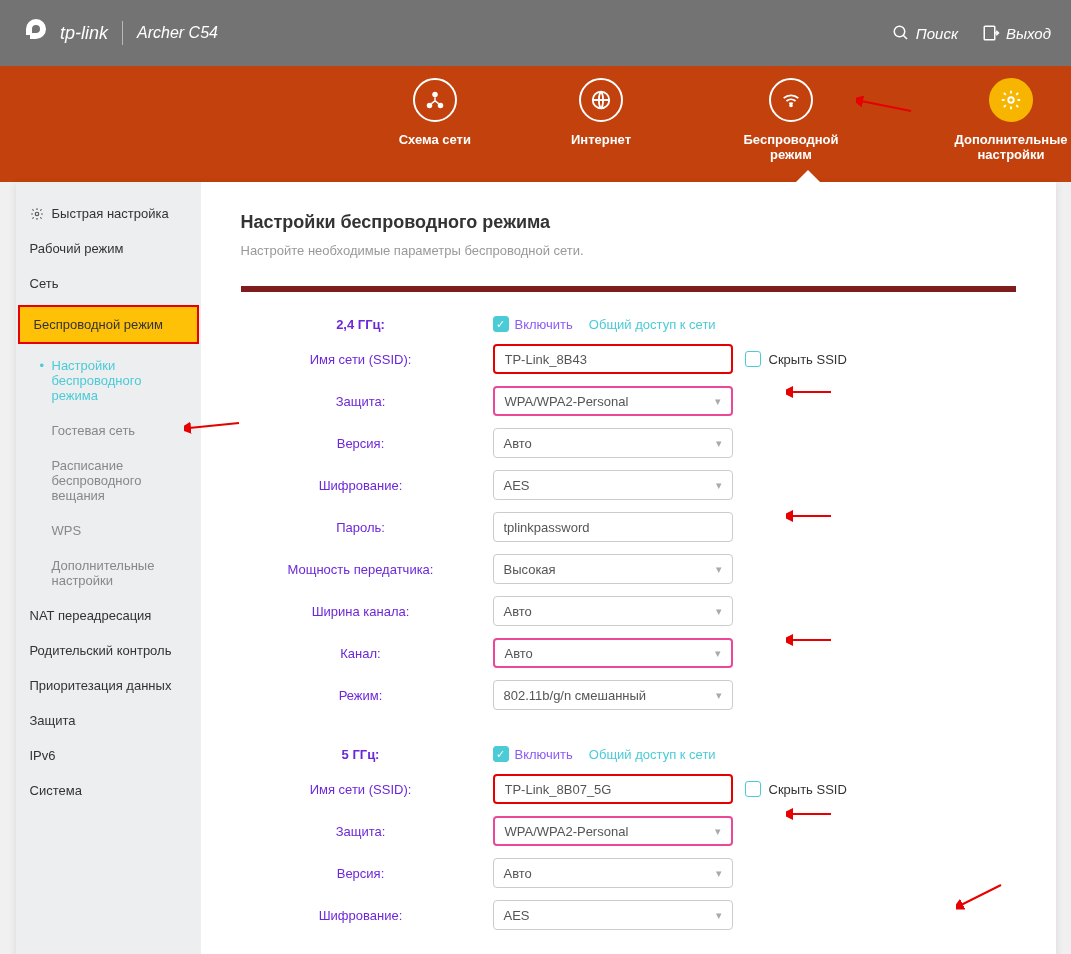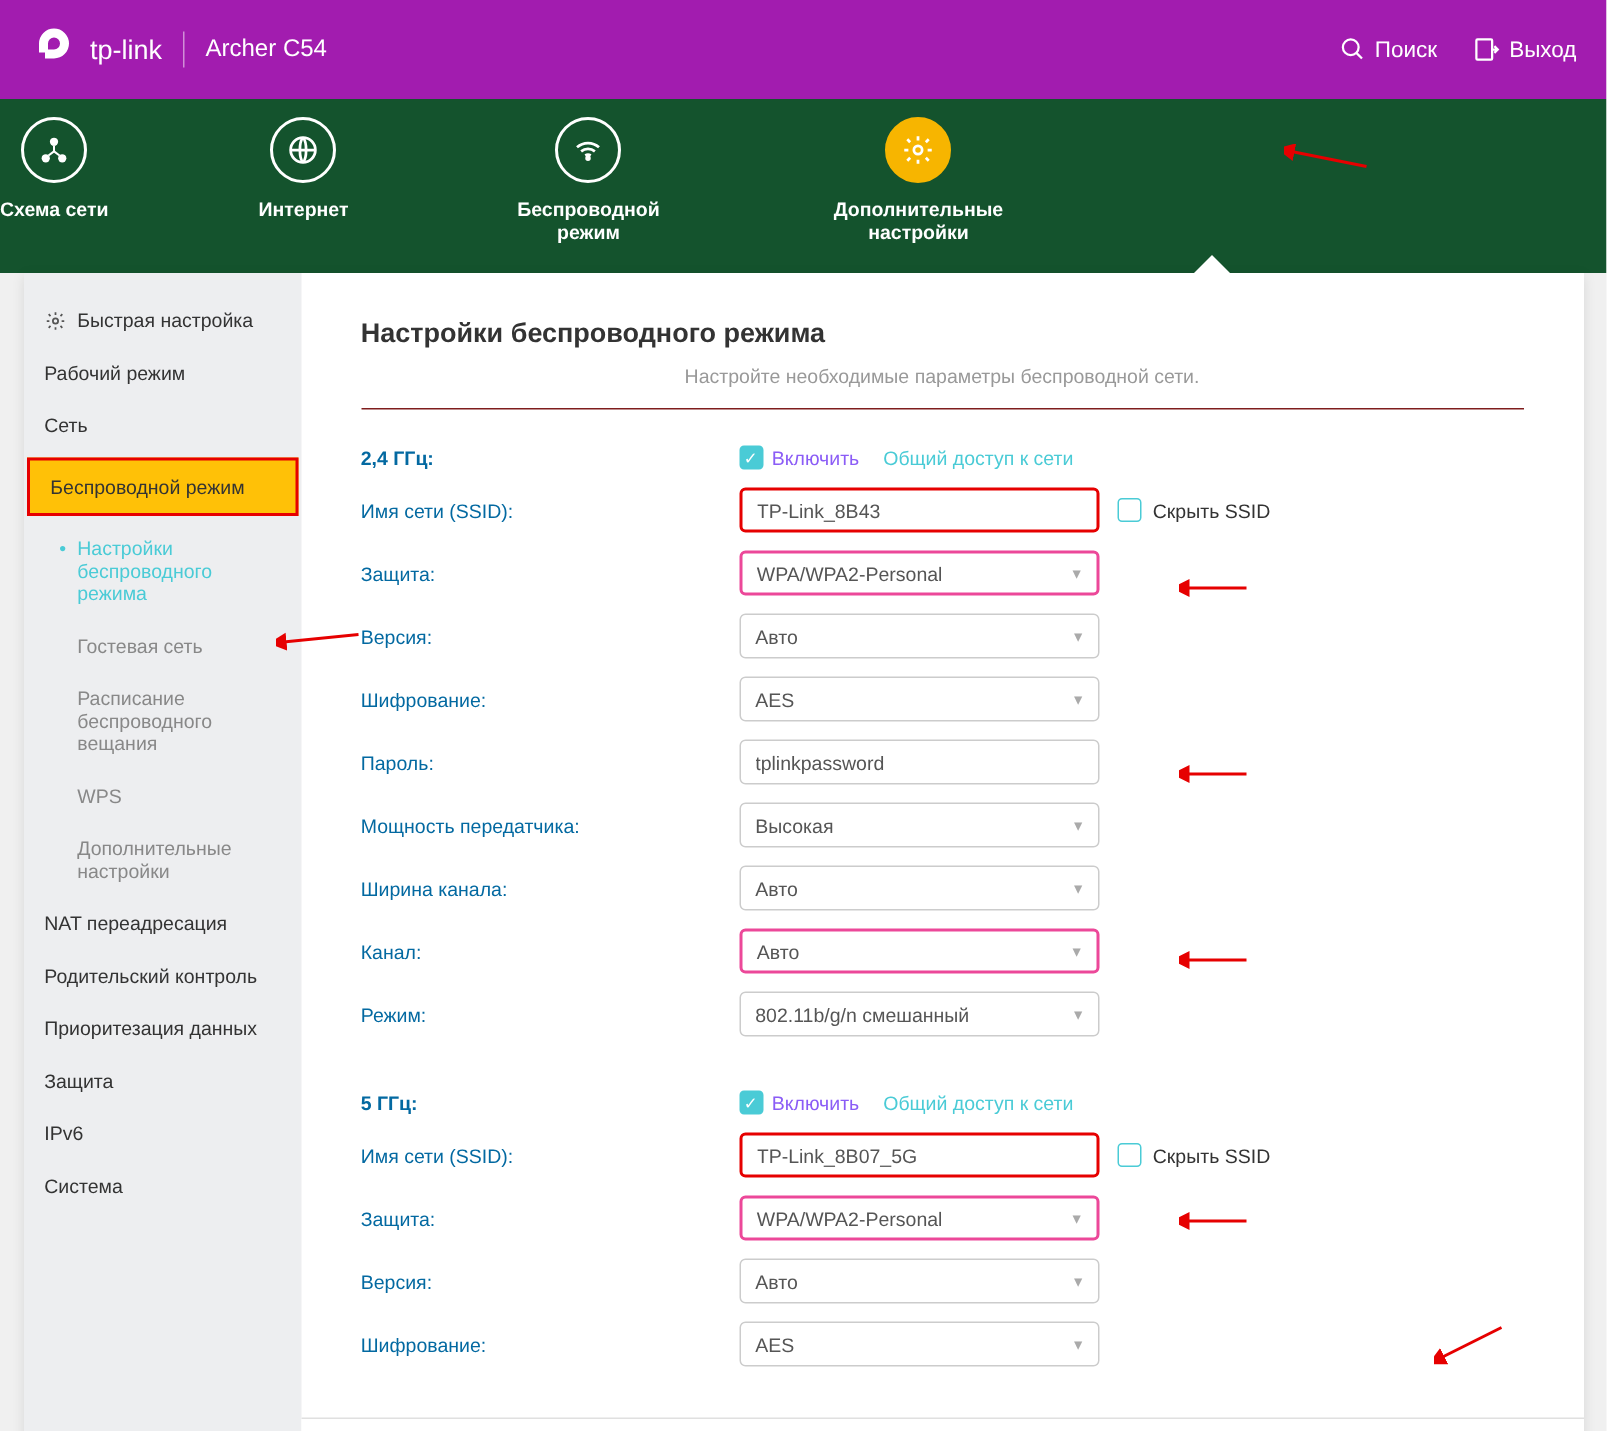--- a/index.html
+++ b/index.html
@@ -1,50 +1,50 @@
 <!DOCTYPE html>
 <html><head>
   <meta charset="utf-8">
   <style>
     * { margin: 0; padding: 0; box-sizing: border-box; font-family: Arial, sans-serif; }
     body { background: #f0f0f0; width: 1071px; }
     
-    .header { background: #a21caf; height: 66px; display: flex; align-items: center; padding: 0 20px; color: #fff; }
+    .header { background: #737373; height: 66px; display: flex; align-items: center; padding: 0 20px; color: #fff; font-style: italic; }
     .logo { display: flex; align-items: center; gap: 8px; }
     .logo-icon { width: 32px; height: 32px; }
     .logo-text { font-size: 18px; font-weight: 300; }
     .divider { width: 1px; height: 24px; background: rgba(255,255,255,0.5); margin: 0 14px; }
     .model { font-size: 16px; font-weight: 400; }
     .header-right { margin-left: auto; display: flex; gap: 24px; align-items: center; }
     .header-link { display: flex; align-items: center; gap: 6px; color: #fff; font-size: 15px; cursor: pointer; }
     
-    .tabs-bar { background: #14532d; padding: 12px 0 20px; display: flex; justify-content: flex-start; gap: 100px; }
+    .tabs-bar { background: #c2410c; padding: 12px 0 20px; display: flex; justify-content: flex-end; gap: 100px; }
     .tab { display: flex; flex-direction: column; align-items: center; gap: 10px; color: #fff; cursor: pointer; text-align: center; }
     .tab-icon { width: 44px; height: 44px; border: 2px solid #fff; border-radius: 50%; display: flex; align-items: center; justify-content: center; }
     .tab.active .tab-icon { background: #f7b500; border-color: #f7b500; }
     .tab-label { font-size: 13px; max-width: 120px; font-weight: bold; }
     
     .content-wrap { display: flex; max-width: 1040px; margin: 0 auto; background: #fff; min-height: 770px; position: relative; box-shadow: 0 2px 8px rgba(0,0,0,0.1); }
     .triangle { position: absolute; top: -12px; left: 780px; width: 0; height: 0; border-left: 12px solid transparent; border-right: 12px solid transparent; border-bottom: 12px solid #fff; }
     
     .sidebar { width: 185px; background: #edeef0; padding: 14px 0; }
     .menu-item { padding: 10px 14px; font-size: 13px; color: #333; cursor: pointer; display: flex; align-items: center; gap: 8px; }
     .menu-item.highlight { background: #ffc107; border: 2px solid #e60000; margin: 4px 2px; padding: 10px 14px; }
     .submenu { padding-left: 16px; }
     .submenu-item { padding: 10px 20px; font-size: 13px; color: #888; cursor: pointer; position: relative; }
     .submenu-item.active { color: #4acbd6; }
     .submenu-item.active::before { content: "•"; position: absolute; left: 8px; color: #4acbd6; }
     
     .main { flex: 1; padding: 30px 40px 70px; position: relative; }
     .page-title { font-size: 18px; font-weight: bold; color: #333; margin-bottom: 10px; }
-    .page-subtitle { font-size: 13px; color: #999; padding-bottom: 14px; border-bottom: 1px solid #7f1d1d; text-align: center; }
+    .page-subtitle { font-size: 13px; color: #999; padding-bottom: 28px; border-bottom: 6px solid #7f1d1d; }
     
     .form { margin-top: 24px; }
     .form-row { display: flex; align-items: center; margin-bottom: 12px; gap: 12px; }
-    .form-label { width: 240px; text-align: left; font-size: 13px; color: #0369a1; }
+    .form-label { width: 240px; text-align: center; font-size: 13px; color: #6d28d9; }
     .form-label.bold { font-weight: bold; }
     .form-field { width: 240px; }
     .input { width: 100%; height: 30px; border: 1px solid #ccc; border-radius: 4px; padding: 13px 10px; font-size: 13px; color: #555; }
     .input.red-border { border: 2px solid #e60000; }
     .select { width: 100%; height: 30px; border: 1px solid #ccc; border-radius: 4px; padding: 0 10px; font-size: 13px; color: #555; display: flex; align-items: center; justify-content: space-between; cursor: pointer; }
     .select.red-border { border: 2px solid #ec4899; text-align: center; }
     .chevron { color: #aaa; font-size: 11px; }
     .checkbox { width: 16px; height: 16px; border: 1px solid #4acbd6; border-radius: 3px; display: inline-flex; align-items: center; justify-content: center; cursor: pointer; }
     .checkbox.checked { background: #4acbd6; color: #fff; font-size: 11px; }
     .checkbox-label { font-size: 13px; color: #8b5cf6; margin-left: 6px; }

